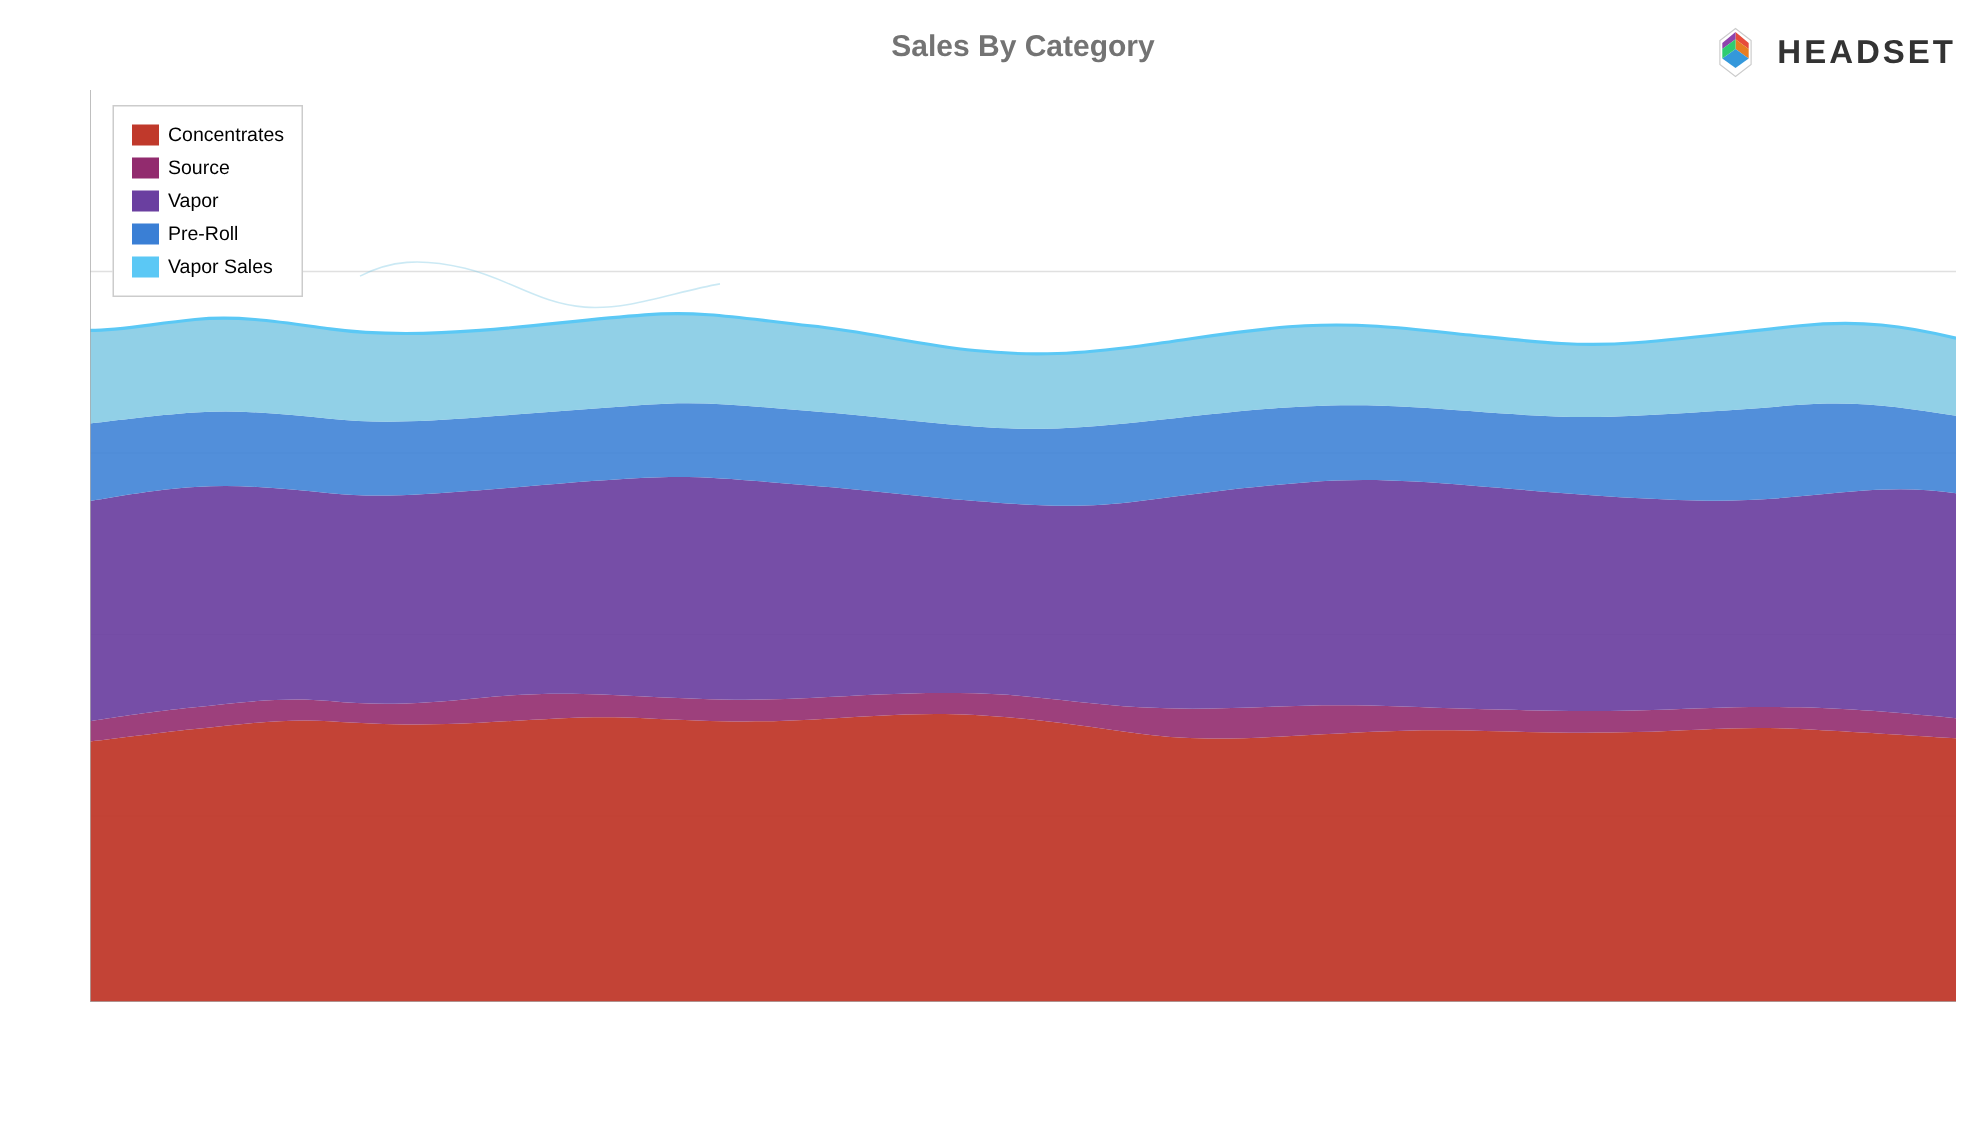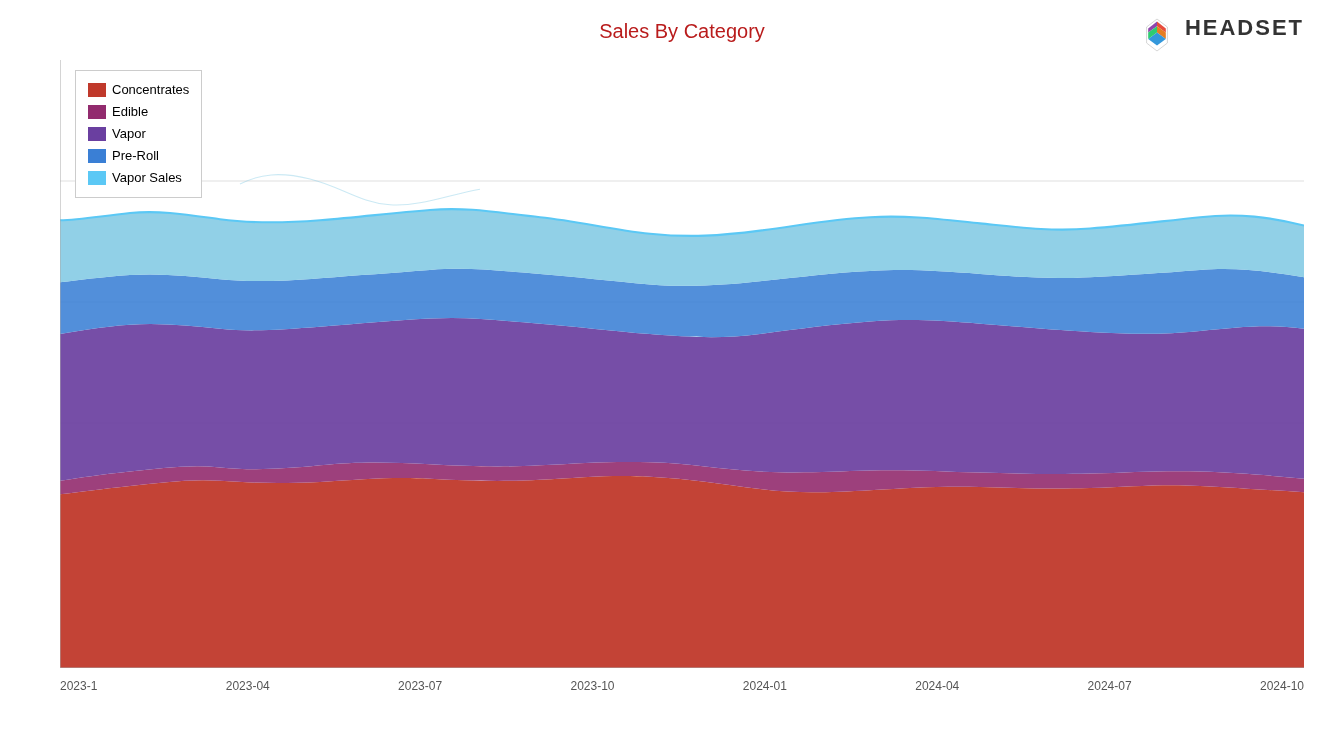--- a/index.html
+++ b/index.html
@@ -14,29 +14,30 @@
     .chart-container {
       width: 1324px;
       height: 748px;
       background: #fff;
       position: relative;
       padding: 20px 20px 80px 60px;
     }
     .chart-title {
       text-align: center;
       font-size: 20px;
-      font-weight: normal;
+      font-weight: bold;
       margin-bottom: 10px;
-      color: #b91c1c;
+      color: #737373;
     }
     .logo {
       position: absolute;
       top: 15px;
       right: 20px;
       display: flex;
+      align-items: center;
       gap: 8px;
     }
     .logo-icon {
       width: 40px;
       height: 40px;
     }
     .logo-text {
       font-size: 22px;
       font-weight: bold;
       letter-spacing: 2px;
@@ -107,21 +108,21 @@
 
   <div class="chart-title">Sales By Category</div>
 
   <div class="legend">
     <div class="legend-item">
       <span class="legend-color" style="background:#c0392b;"></span>
       <span>Concentrates</span>
     </div>
     <div class="legend-item">
       <span class="legend-color" style="background:#922b6e;"></span>
-      <span>Edible</span>
+      <span>Source</span>
     </div>
     <div class="legend-item">
       <span class="legend-color" style="background:#6a3fa0;"></span>
       <span>Vapor</span>
     </div>
     <div class="legend-item">
       <span class="legend-color" style="background:#3a7fd5;"></span>
       <span>Pre-Roll</span>
     </div>
     <div class="legend-item">
@@ -284,25 +285,15 @@
          C1070,160 1100,156 1140,152
          C1180,148 1210,152 1244,160" fill="none" stroke="#5bc8f5" stroke-width="2"></path>
 
     <path d="M180,120 C200,110 220,108 250,115 C280,122 300,138 330,140 C360,142 390,130 420,125" fill="none" stroke="#7ec8e3" stroke-width="1" opacity="0.4"></path>
 
     <line x1="0" y1="588" x2="1244" y2="588" stroke="#aaa" stroke-width="1"></line>
     <line x1="0" y1="0" x2="0" y2="588" stroke="#aaa" stroke-width="1"></line>
 
   </svg>
 
-  <div class="x-axis-labels">
-    <span>2023-1</span>
-    <span>2023-04</span>
-    <span>2023-07</span>
-    <span>2023-10</span>
-    <span>2024-01</span>
-    <span>2024-04</span>
-    <span>2024-07</span>
-    <span>2024-10</span>
-  </div>
 
 
 </div>
 
 </body></html>

